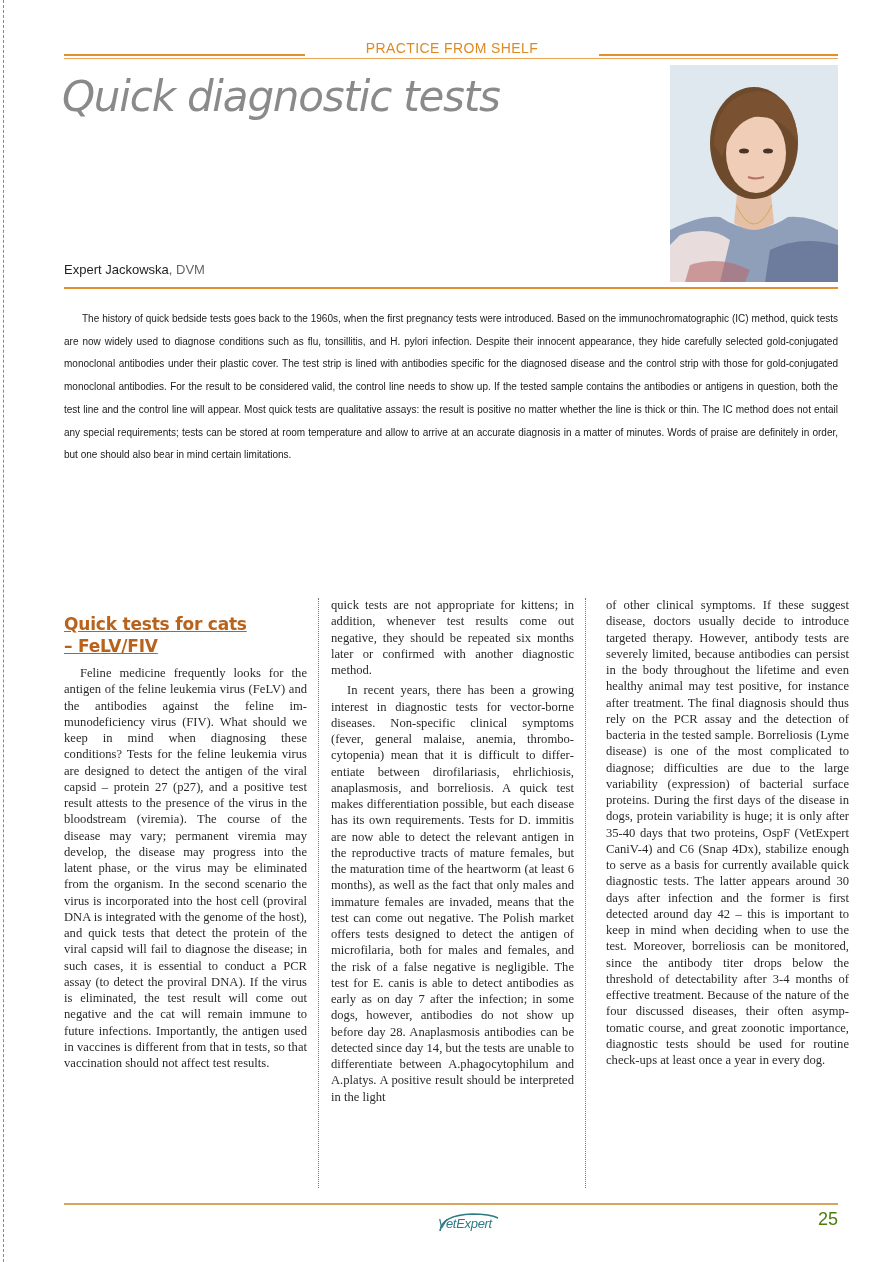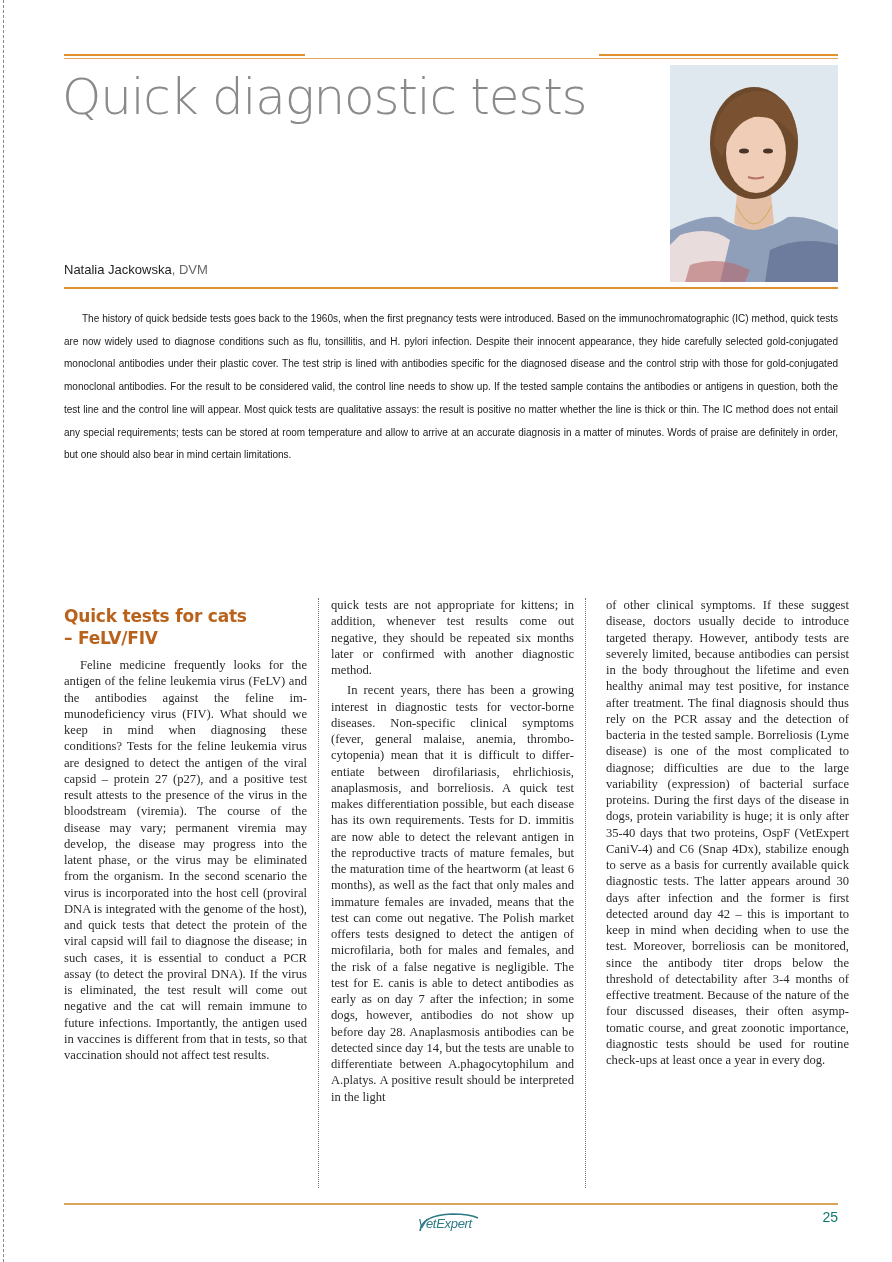--- a/index.html
+++ b/index.html
@@ -18,21 +18,21 @@
   .rule-right { left: 535px; width: 239px; }
   .section-label {
     position: absolute; left: 241px; width: 294px; top: 2px; text-align: center;
     font-family: "Liberation Sans", sans-serif; font-size: 14px; letter-spacing: 0.4px;
     color: #dd8a22; font-weight: normal;
   }
 
   .title {
     position: absolute; left: 62px; top: 66px; width: 580px;
     font-family: "DejaVu Sans", sans-serif; font-weight: 200;
-    font-size: 50px; line-height: 62px; color: #8a8a8a; letter-spacing: -1.2px;
+    font-size: 42px; line-height: 62px; color: #8a8a8a; letter-spacing: -1.2px; font-style: italic;
   }
 
   .author { position: absolute; left: 64px; top: 262px; font-family: "Liberation Sans", sans-serif; font-size: 13px; color: #222; }
   .author .degree { color: #666; }
 
   .photo {
     position: absolute; left: 670px; top: 65px; width: 168px; height: 217px;
     background: #d9e4ec; overflow: hidden;
   }
   .photo svg { width: 100%; height: 100%; display: block; }
@@ -52,52 +52,53 @@
   .col1 { left: 64px; }
   .col2 { left: 331px; }
   .col3 { left: 606px; }
   .col p { text-indent: 16px; margin-bottom: 4px; }
   .col p.noindent { text-indent: 0; }
   .col h2 {
     font-family: "DejaVu Sans", sans-serif; font-weight: bold; color: #b8621b;
     font-size: 17px; line-height: 22px; text-align: left; margin-bottom: 8px; letter-spacing: -0.2px;
   }
   .col2 h2 { margin-top: 14px; }
-  .col1 h2 { margin-top: 8px; }
+  .col1 h2 { margin-top: 16px; text-decoration: underline; }
 
   .col-divider {
     position: absolute; top: 598px; height: 590px; width: 0;
     border-left: 1px dotted #777;
   }
   .div1 { left: 318px; }
   .div2 { left: 585px; }
 
   .footer-rule { position: absolute; left: 64px; top: 1203px; width: 774px; height: 2px; background: #d9a45c; }
   .footer-logo {
-    position: absolute; left: 412px; top: 1209px; width: 90px; height: 26px;
+    position: absolute; left: 432px; top: 1209px; width: 90px; height: 26px;
   }
   .footer-logo svg { position: absolute; left: 0; top: 0; }
   .footer-logo-text {
     position: absolute; left: 6px; top: 7px; font-family: "Liberation Sans", sans-serif;
     font-style: italic; font-size: 13px; color: #2b7a86; letter-spacing: -0.3px;
   }
   .page-number {
     position: absolute; left: 800px; top: 1209px; width: 38px; text-align: right;
-    font-family: "Liberation Sans", sans-serif; font-size: 14px; color: #0f766e;
+    font-family: "Liberation Sans", sans-serif; font-size: 18px; color: #4d7c0f;
   }
 </style>
 </head>
 <body>
 
 <div class="left-dash"></div>
 
 <div class="section-label-wrap">
   <div class="rule-thin"></div>
   <div class="rule-thick rule-left"></div>
   <div class="rule-thick rule-right"></div>
+  <div class="section-label">PRACTICE FROM SHELF</div>
 </div>
 
 <h1 class="title">
   <span>Quick diagnostic tests</span><br>
 </h1>
 
 <div class="photo">
   <svg viewBox="0 0 168 217" preserveAspectRatio="none">
     <rect width="168" height="217" fill="#dfe8ef"></rect>
 
@@ -117,21 +118,21 @@
     <ellipse cx="74" cy="86" rx="5" ry="2.5" fill="#4a3428"></ellipse>
     <ellipse cx="98" cy="86" rx="5" ry="2.5" fill="#4a3428"></ellipse>
 
     <path d="M78 112 Q86 115 94 112" stroke="#b8706a" stroke-width="2" fill="none"></path>
 
     <path d="M66 140 Q84 178 102 140" stroke="#c9a24a" stroke-width="0.8" fill="none"></path>
   </svg>
 </div>
 
 <div class="author">
-  <span>Natalia Jackowska</span><span class="degree">, DVM</span>
+  <span>Expert Jackowska</span><span class="degree">, DVM</span>
 </div>
 
 <div class="rule-under-author"></div>
 
 <p class="intro">The history of quick bedside tests goes back to the 1960s, when the first pregnancy tests were introduced. Based on the immunochromatographic (IC) method, quick tests are now widely used to diagnose conditions such as flu, tonsillitis, and H. pylori infection. Despite their innocent ap­pearance, they hide carefully selected gold-conjugated monoclonal antibodies under their plastic cover. The test strip is lined with antibodies specific for the diagnosed disease and the control strip with those for gold-conjugated monoclonal antibodies. For the result to be considered valid, the control line needs to show up. If the tested sample contains the antibodies or antigens in question, both the test line and the control line will appear. Most quick tests are qualitative as­says: the result is positive no matter whether the line is thick or thin. The IC method does not en­tail any special requirements; tests can be stored at room temperature and allow to arrive at an accurate diagnosis in a matter of minutes. Words of praise are definitely in order, but one should also bear in mind certain limitations.</p>
 
 <div class="col col1">
   <h2>Quick tests for cats<br>– FeLV/FIV</h2>
   <p>Feline medicine frequently looks for the antigen of the feline leukemia virus (FeLV) and the antibodies against the feline im­munodeficiency virus (FIV). What should we keep in mind when diagnosing these conditions? Tests for the feline leukemia virus are designed to detect the antigen of the viral capsid – protein 27 (p27), and a positive test result attests to the presence of the virus in the bloodstream (viremia). The course of the disease may vary; permanent viremia may develop, the disease may pro­gress into the latent phase, or the virus may be eliminated from the organism. In the second scenario the virus is incorporated into the host cell (proviral DNA is integrat­ed with the genome of the host), and quick tests that detect the protein of the viral cap­sid will fail to diagnose the disease; in such cases, it is essential to conduct a PCR assay (to detect the proviral DNA). If the virus is eliminated, the test result will come out negative and the cat will remain immune to future infections. Importantly, the anti­gen used in vaccines is different from that in tests, so that vaccination should not af­fect test results.</p>
 </div>

